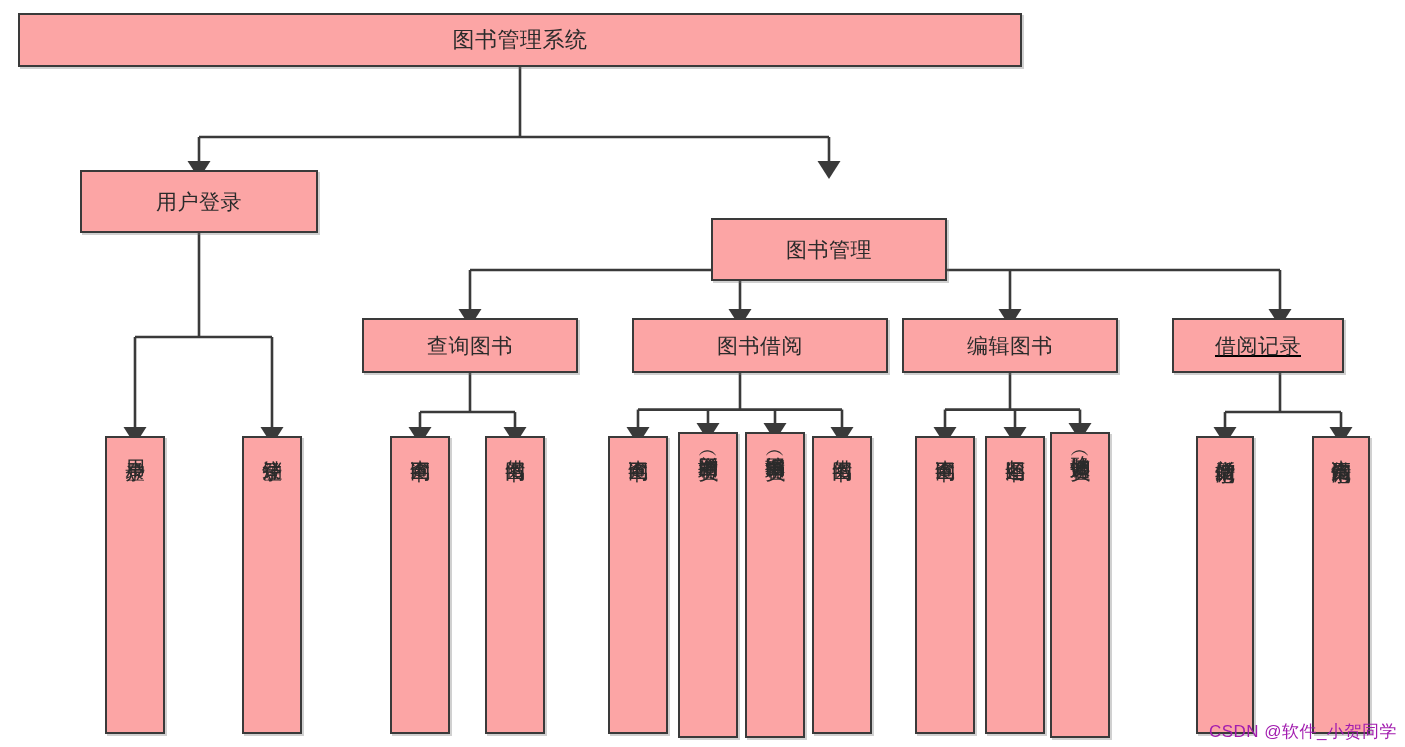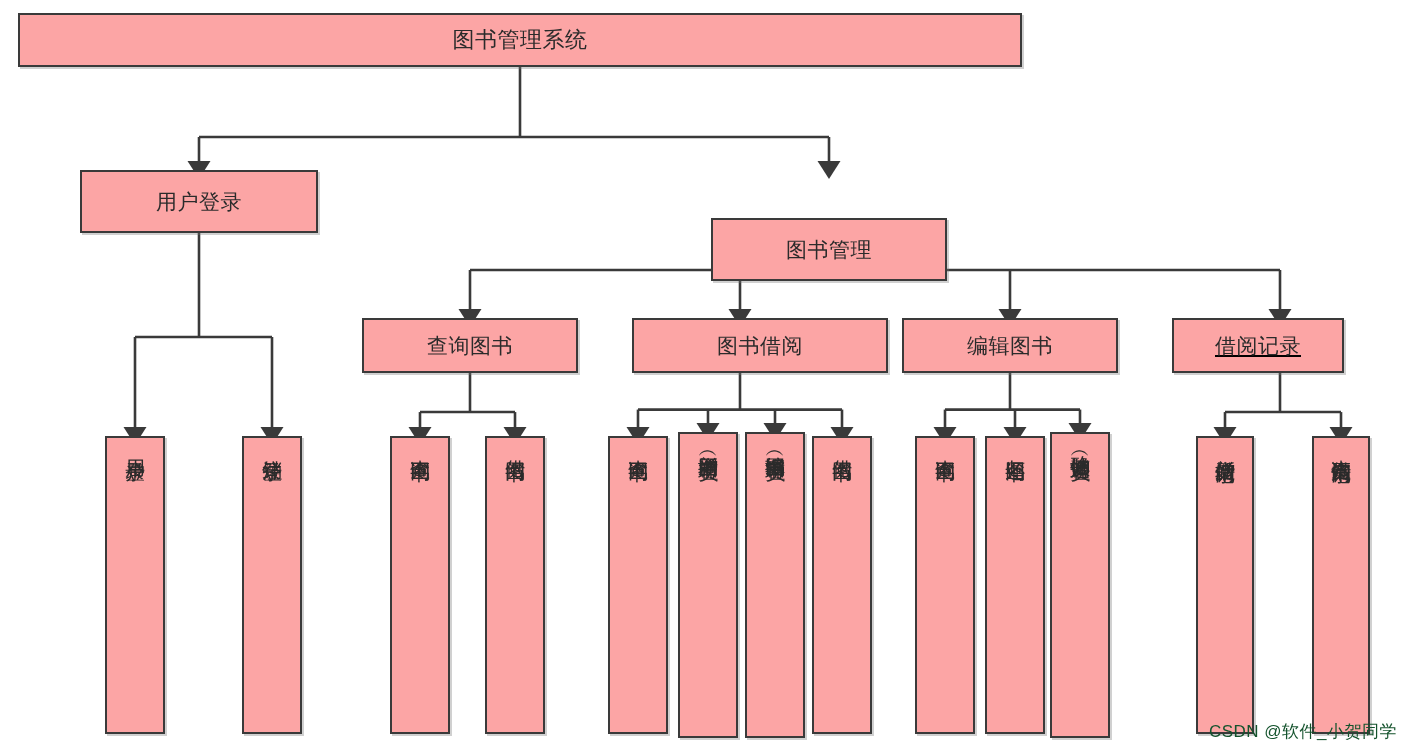--- a/index.html
+++ b/index.html
@@ -60,21 +60,21 @@
     letter-spacing: 1px;
     white-space: nowrap;
     display: block;
     margin: 0 auto;
   }
   .watermark {
     position: absolute;
     right: 8px;
     bottom: 4px;
     font-size: 17px;
-    color: #14532d;
+    color: #a21caf;
     white-space: nowrap;
     letter-spacing: 0.5px;
     pointer-events: none;
   }
 </style>
 </head>
 <body>
 
 <div id="diagram-root">
 

